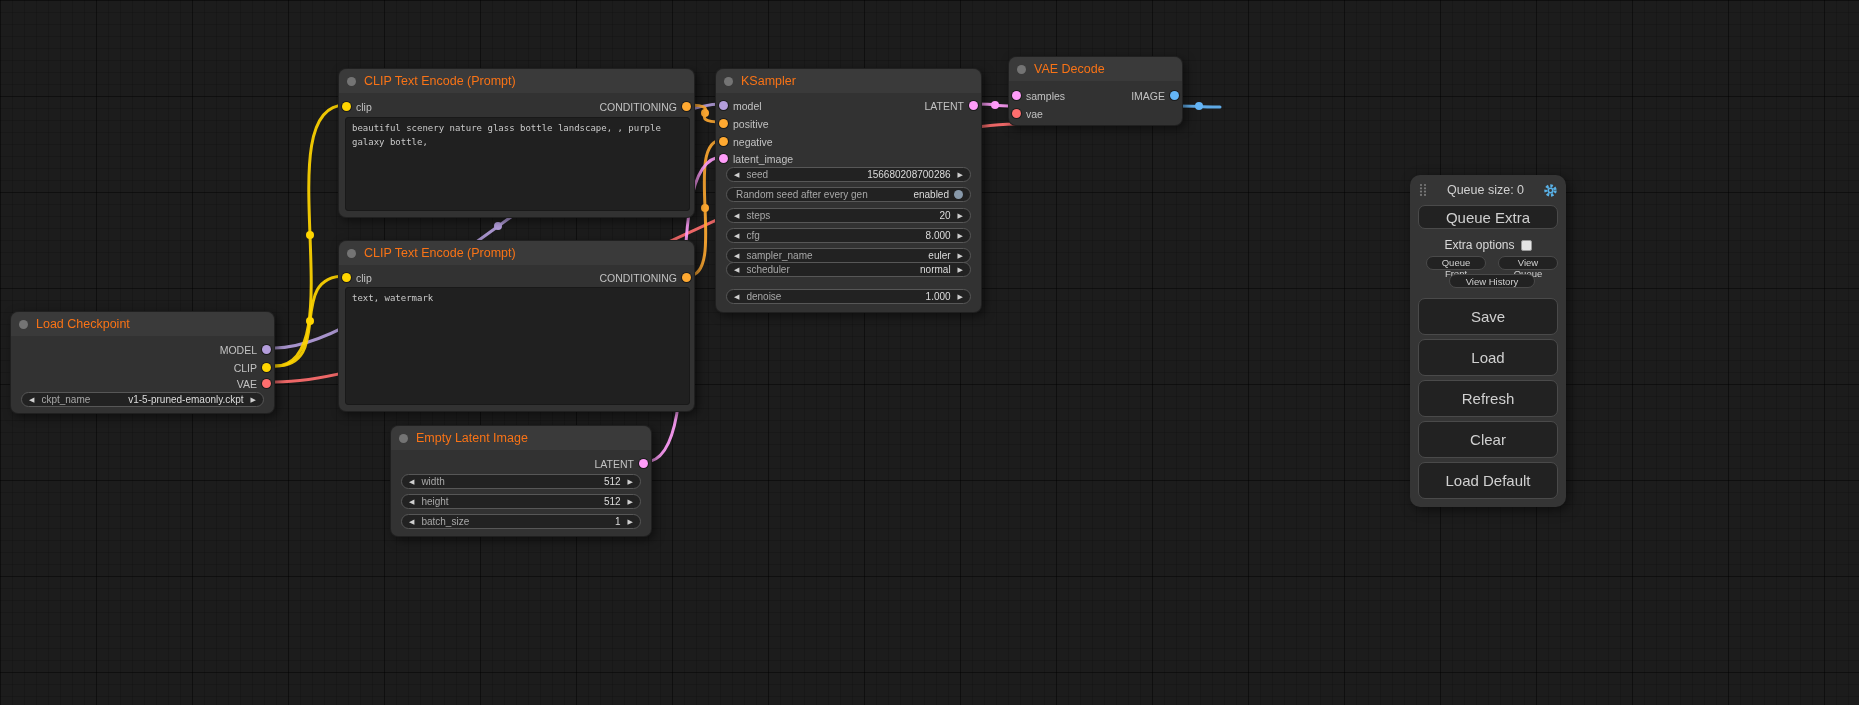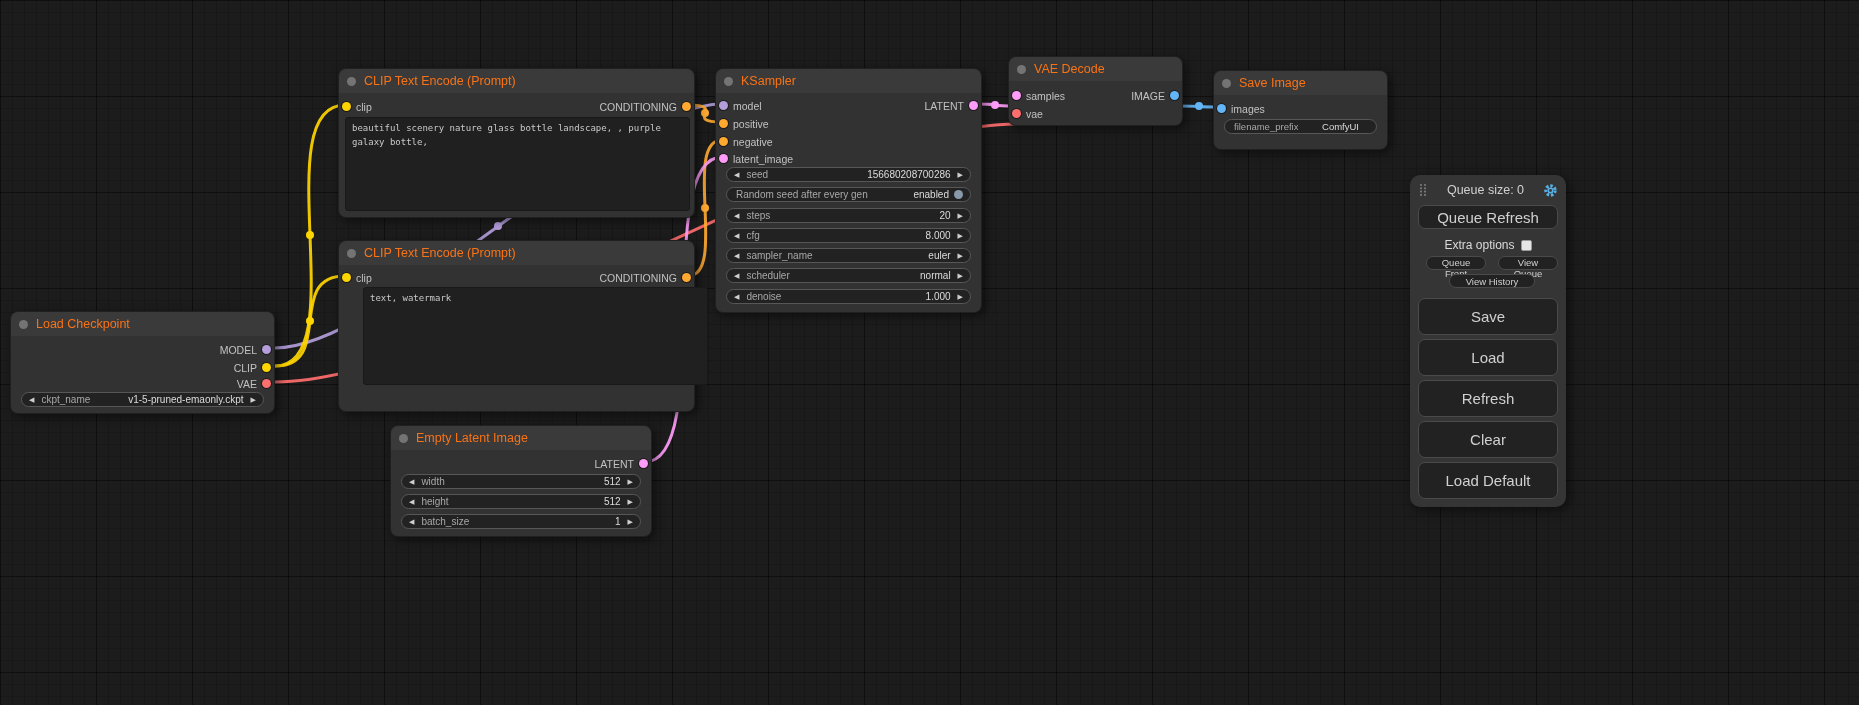--- a/index.html
+++ b/index.html
@@ -150,21 +150,21 @@
       <span class="t">CLIP Text Encode (Prompt)</span>
     </div>
     <div class="port in" style="top:29px">
       <span class="pdot" style="background-color: rgb(255, 213, 0);"></span>
       <span>clip</span>
     </div>
     <div class="port out" style="top:29px">
       <span>CONDITIONING</span>
       <span class="pdot" style="background-color: rgb(255, 169, 49);"></span>
     </div>
-    <textarea class="prompt" style="left: 24px; top: 46px; width: 345px; height: 98px;" spellcheck="false">text, watermark</textarea>
+    <textarea class="prompt" style="left: 6px; top: 46px; width: 345px; height: 118px;" spellcheck="false">text, watermark</textarea>
   </div>
 
   <div class="node" style="left:390px;top:425px;width:262px;height:112px">
     <div class="node-title">
       <span class="collapse-dot"></span>
       <span class="t">Empty Latent Image</span>
     </div>
     <div class="port out" style="top:30px">
       <span>LATENT</span>
       <span class="pdot" style="background-color: rgb(255, 156, 249);"></span>
@@ -236,21 +236,21 @@
       <span class="wname">cfg</span>
       <span class="wvalue">8.000</span>
       <span class="arrow">▶</span>
     </div>
     <div class="widget" style="top:179px">
       <span class="arrow">◀</span>
       <span class="wname">sampler_name</span>
       <span class="wvalue">euler</span>
       <span class="arrow">▶</span>
     </div>
-    <div class="widget" style="top:199px">
+    <div class="widget" style="top:193px">
       <span class="arrow">◀</span>
       <span class="wname">scheduler</span>
       <span class="wvalue">normal</span>
       <span class="arrow">▶</span>
     </div>
     <div class="widget" style="top:220px">
       <span class="arrow">◀</span>
       <span class="wname">denoise</span>
       <span class="wvalue">1.000</span>
       <span class="arrow">▶</span>
@@ -269,34 +269,20 @@
     <div class="port in" style="top:49px">
       <span class="pdot" style="background-color: rgb(255, 110, 110);"></span>
       <span>vae</span>
     </div>
     <div class="port out" style="top:31px">
       <span>IMAGE</span>
       <span class="pdot" style="background-color: rgb(100, 181, 246);"></span>
     </div>
   </div>
 
-  <div class="node" style="left:1213px;top:70px;width:175px;height:80px">
-    <div class="node-title">
-      <span class="collapse-dot"></span>
-      <span class="t">Save Image</span>
-    </div>
-    <div class="port in" style="top:30px">
-      <span class="pdot" style="background-color: rgb(100, 181, 246);"></span>
-      <span>images</span>
-    </div>
-    <div class="widget noarrows" style="top:48px;font-size:9.5px">
-      <span class="wname">filename_prefix</span>
-      <span class="wvalue">ComfyUI</span>
-    </div>
-  </div>
 
   <div class="queue-panel">
     <div class="qp-header">
       <span class="drag-handle">
         <svg width="10" height="14" viewBox="0 0 10 14">
           <g fill="#7a7a7a">
             <circle cx="3" cy="2" r="1.1"></circle>
               <circle cx="7" cy="2" r="1.1"></circle>
             <circle cx="3" cy="5.3" r="1.1"></circle>
               <circle cx="7" cy="5.3" r="1.1"></circle>
@@ -308,21 +294,21 @@
         </svg>
       </span>
       <span class="queue-size">Queue size: 0</span>
       <span class="gear">
         <svg width="15" height="15" viewBox="0 0 14 14">
           <circle cx="7" cy="7" r="4.4" fill="none" stroke-width="2.8" stroke-dasharray="2.3 1.7" stroke="#59b1e6"></circle>
           <circle cx="7" cy="7" r="2.1" fill="none" stroke-width="1.5" stroke="#59b1e6"></circle>
         </svg>
       </span>
     </div>
-    <button class="qp-btn big first">Queue Refresh</button>
+    <button class="qp-btn big first">Queue Extra</button>
     <div class="extra-row">
       <span>Extra options</span>
       <span class="checkbox"></span>
     </div>
     <div class="small-row">
       <button class="qp-btn small">Queue Front</button>
       <button class="qp-btn small">View Queue</button>
     </div>
     <div class="small-row single">
       <button class="qp-btn small">View History</button>

